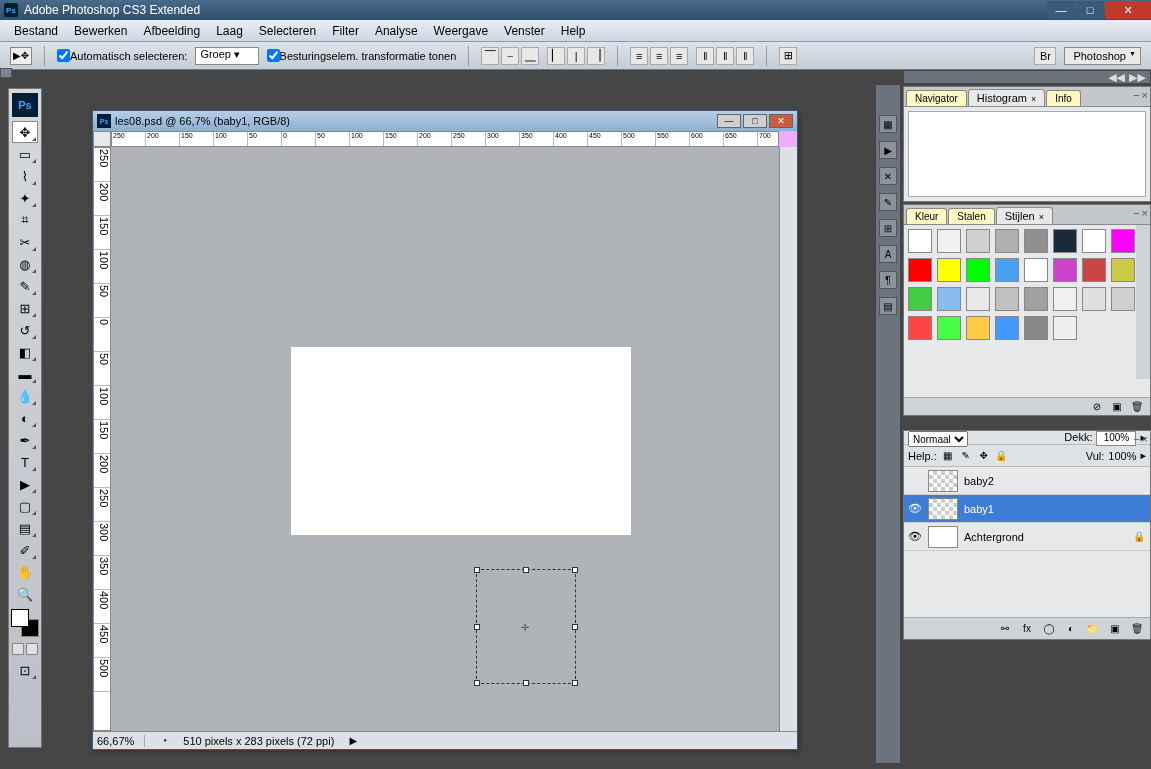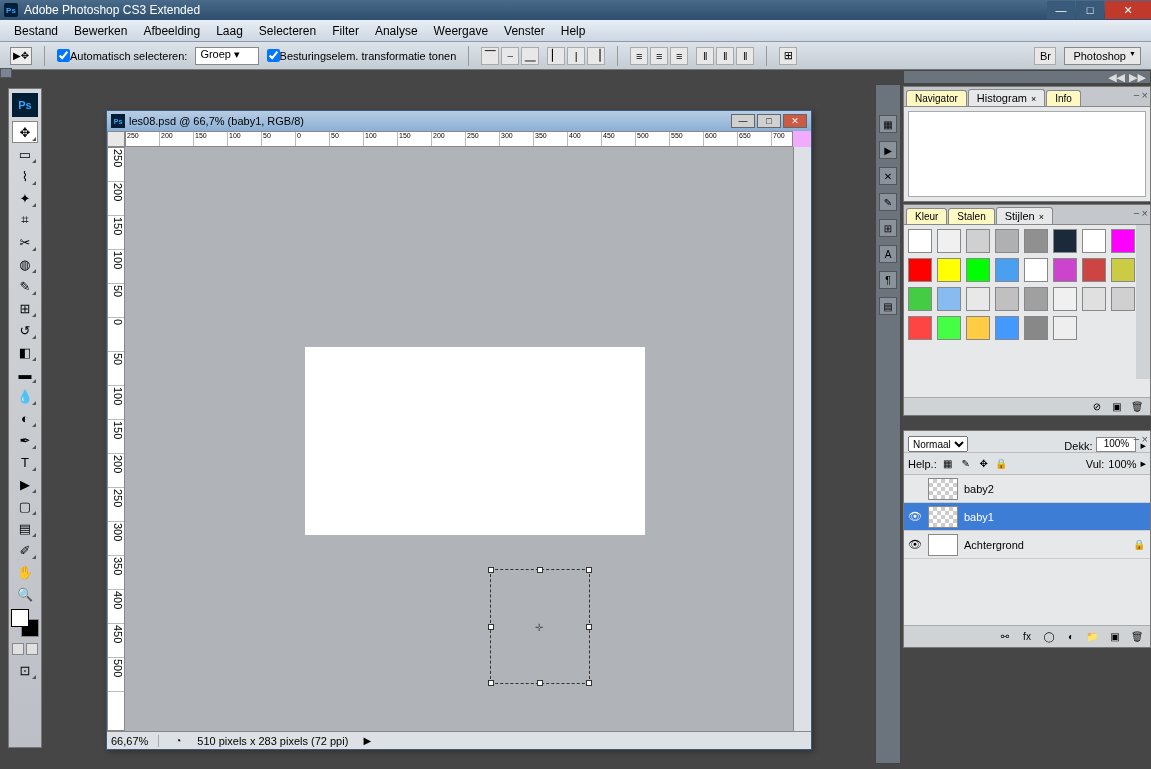--- a/index.html
+++ b/index.html
@@ -38,21 +38,21 @@
 .toolbox .tool { width: 26px; height: 22px; display: flex; align-items: center; justify-content: center; font-size: 13px; border: 1px solid transparent; position: relative; }
 .toolbox .tool.active { background: #fff; border: 1px solid #888; }
 .toolbox .tool .corner { position: absolute; bottom: 1px; right: 1px; width: 0; height: 0; border-left: 4px solid transparent; border-bottom: 4px solid #555; }
 .toolbox .swatches { width: 28px; height: 28px; position: relative; margin-top: 4px; }
 .toolbox .swatches .fg { position: absolute; width: 18px; height: 18px; background: #fff; border: 1px solid #000; top: 0; left: 0; z-index: 2; }
 .toolbox .swatches .bg { position: absolute; width: 18px; height: 18px; background: #000; border: 1px solid #888; bottom: 0; right: 0; }
 .toolbox .mode-row { display: flex; gap: 2px; margin-top: 6px; }
 .toolbox .mode-btn { width: 12px; height: 12px; border: 1px solid #888; background: #e0e0e0; }
 
 
-.docwin { position: absolute; left: 106px; top: 110px; width: 706px; height: 640px; background: #f0abfc; border: 1px solid #3a5a7a; box-shadow: 2px 2px 6px rgba(0,0,0,0.3); }
+.docwin { position: absolute; left: 92px; top: 110px; width: 706px; height: 640px; background: #f0abfc; border: 1px solid #3a5a7a; box-shadow: 2px 2px 6px rgba(0,0,0,0.3); }
 .docwin .doctitle { height: 20px; background: linear-gradient(#b8cde4,#8ab0d6); display: flex; align-items: center; padding: 0 4px; font-size: 11px; }
 .docwin .doctitle .ic { width: 14px; height: 14px; background: #001e36; color: #31a8ff; font-size: 7px; font-weight: bold; display: flex; align-items: center; justify-content: center; margin-right: 4px; }
 .docwin .doctitle .btns { margin-left: auto; display: flex; gap: 2px; }
 .docwin .doctitle .wb { width: 24px; height: 14px; border: 1px solid #666; background: #d0d0d0; display: flex; align-items: center; justify-content: center; font-size: 9px; }
 .docwin .doctitle .wb.close2 { background: #cc5b45; color: #fff; }
 .docwin .ruler-h { position: absolute; top: 20px; left: 18px; right: 18px; height: 16px; background: #fff; border: 1px solid #888; font-size: 8px; overflow: hidden; display: flex; }
 .docwin .ruler-h .tick { flex: none; border-right: 1px solid #bbb; height: 100%; font-size: 7px; padding-left: 1px; }
 .docwin .ruler-v { position: absolute; top: 36px; left: 0; bottom: 18px; width: 18px; background: #fff; border: 1px solid #888; display: flex; flex-direction: column; font-size: 7px; }
 .docwin .ruler-v .tick { flex: none; border-bottom: 1px solid #bbb; writing-mode: vertical-rl; text-orientation: mixed; padding-top: 1px; }
 .docwin .ruler-corner { position: absolute; top: 20px; left: 0; width: 18px; height: 16px; background: #e8e8e8; border: 1px solid #888; }
@@ -92,21 +92,21 @@
 .panel.hist .hbox { width: 100%; height: 86px; background: #fff; border: 1px solid #aaa; }
 
 
 .panel.styles .body { height: 172px; padding: 4px; display: flex; flex-wrap: wrap; gap: 5px; align-content: flex-start; position: relative; }
 .panel.styles .sw { width: 24px; height: 24px; border: 1px solid #888; }
 .panel.styles .scroll { position: absolute; right: 0; top: 0; bottom: 18px; width: 14px; background: #d0d3d6; }
 .panel.styles .footer { height: 18px; background: #d0d3d6; border-top: 1px solid #aaa; display: flex; justify-content: flex-end; align-items: center; gap: 6px; padding-right: 6px; font-size: 10px; }
 
 
 .panel.layers .body { padding: 0; }
-.panel.layers .opts { height: 22px; display: flex; align-items: flex-end; padding: 0 4px; gap: 4px; background: #dfe2e5; border-bottom: 1px solid #bbb; font-size: 10px; }
+.panel.layers .opts { height: 14px; display: flex; align-items: flex-start; padding: 0 4px; gap: 4px; background: #dfe2e5; border-bottom: 1px solid #bbb; font-size: 10px; }
 .panel.layers .opts select { font-size: 10px; height: 16px; }
 .panel.layers .opts .lbl { margin-left: auto; }
 .panel.layers .opts .pct { width: 40px; height: 15px; border: 1px solid #888; background: #fff; text-align: center; font-size: 10px; }
 .panel.layers .opts2 { height: 22px; display: flex; align-items: center; padding: 0 4px; gap: 4px; background: #dfe2e5; border-bottom: 1px solid #bbb; font-size: 10px; }
 .panel.layers .layerlist { height: 150px; background: #e6e8ea; overflow: auto; }
 .panel.layers .layer-row { height: 28px; display: flex; align-items: center; border-bottom: 1px solid #ccc; padding: 0 4px; gap: 6px; font-size: 11px; }
 .panel.layers .layer-row.selected { background: #3d7dd6; color: #fff; }
 .panel.layers .eye { width: 14px; height: 14px; font-size: 11px; }
 .panel.layers .thumb { width: 30px; height: 22px; background: #fff; border: 1px solid #888; background-image: linear-gradient(45deg,#ccc 25%,transparent 25%,transparent 75%,#ccc 75%),linear-gradient(45deg,#ccc 25%,transparent 25%,transparent 75%,#ccc 75%); background-size: 8px 8px; background-position: 0 0,4px 4px; }
 .panel.layers .thumb.white { background: #fff; }

